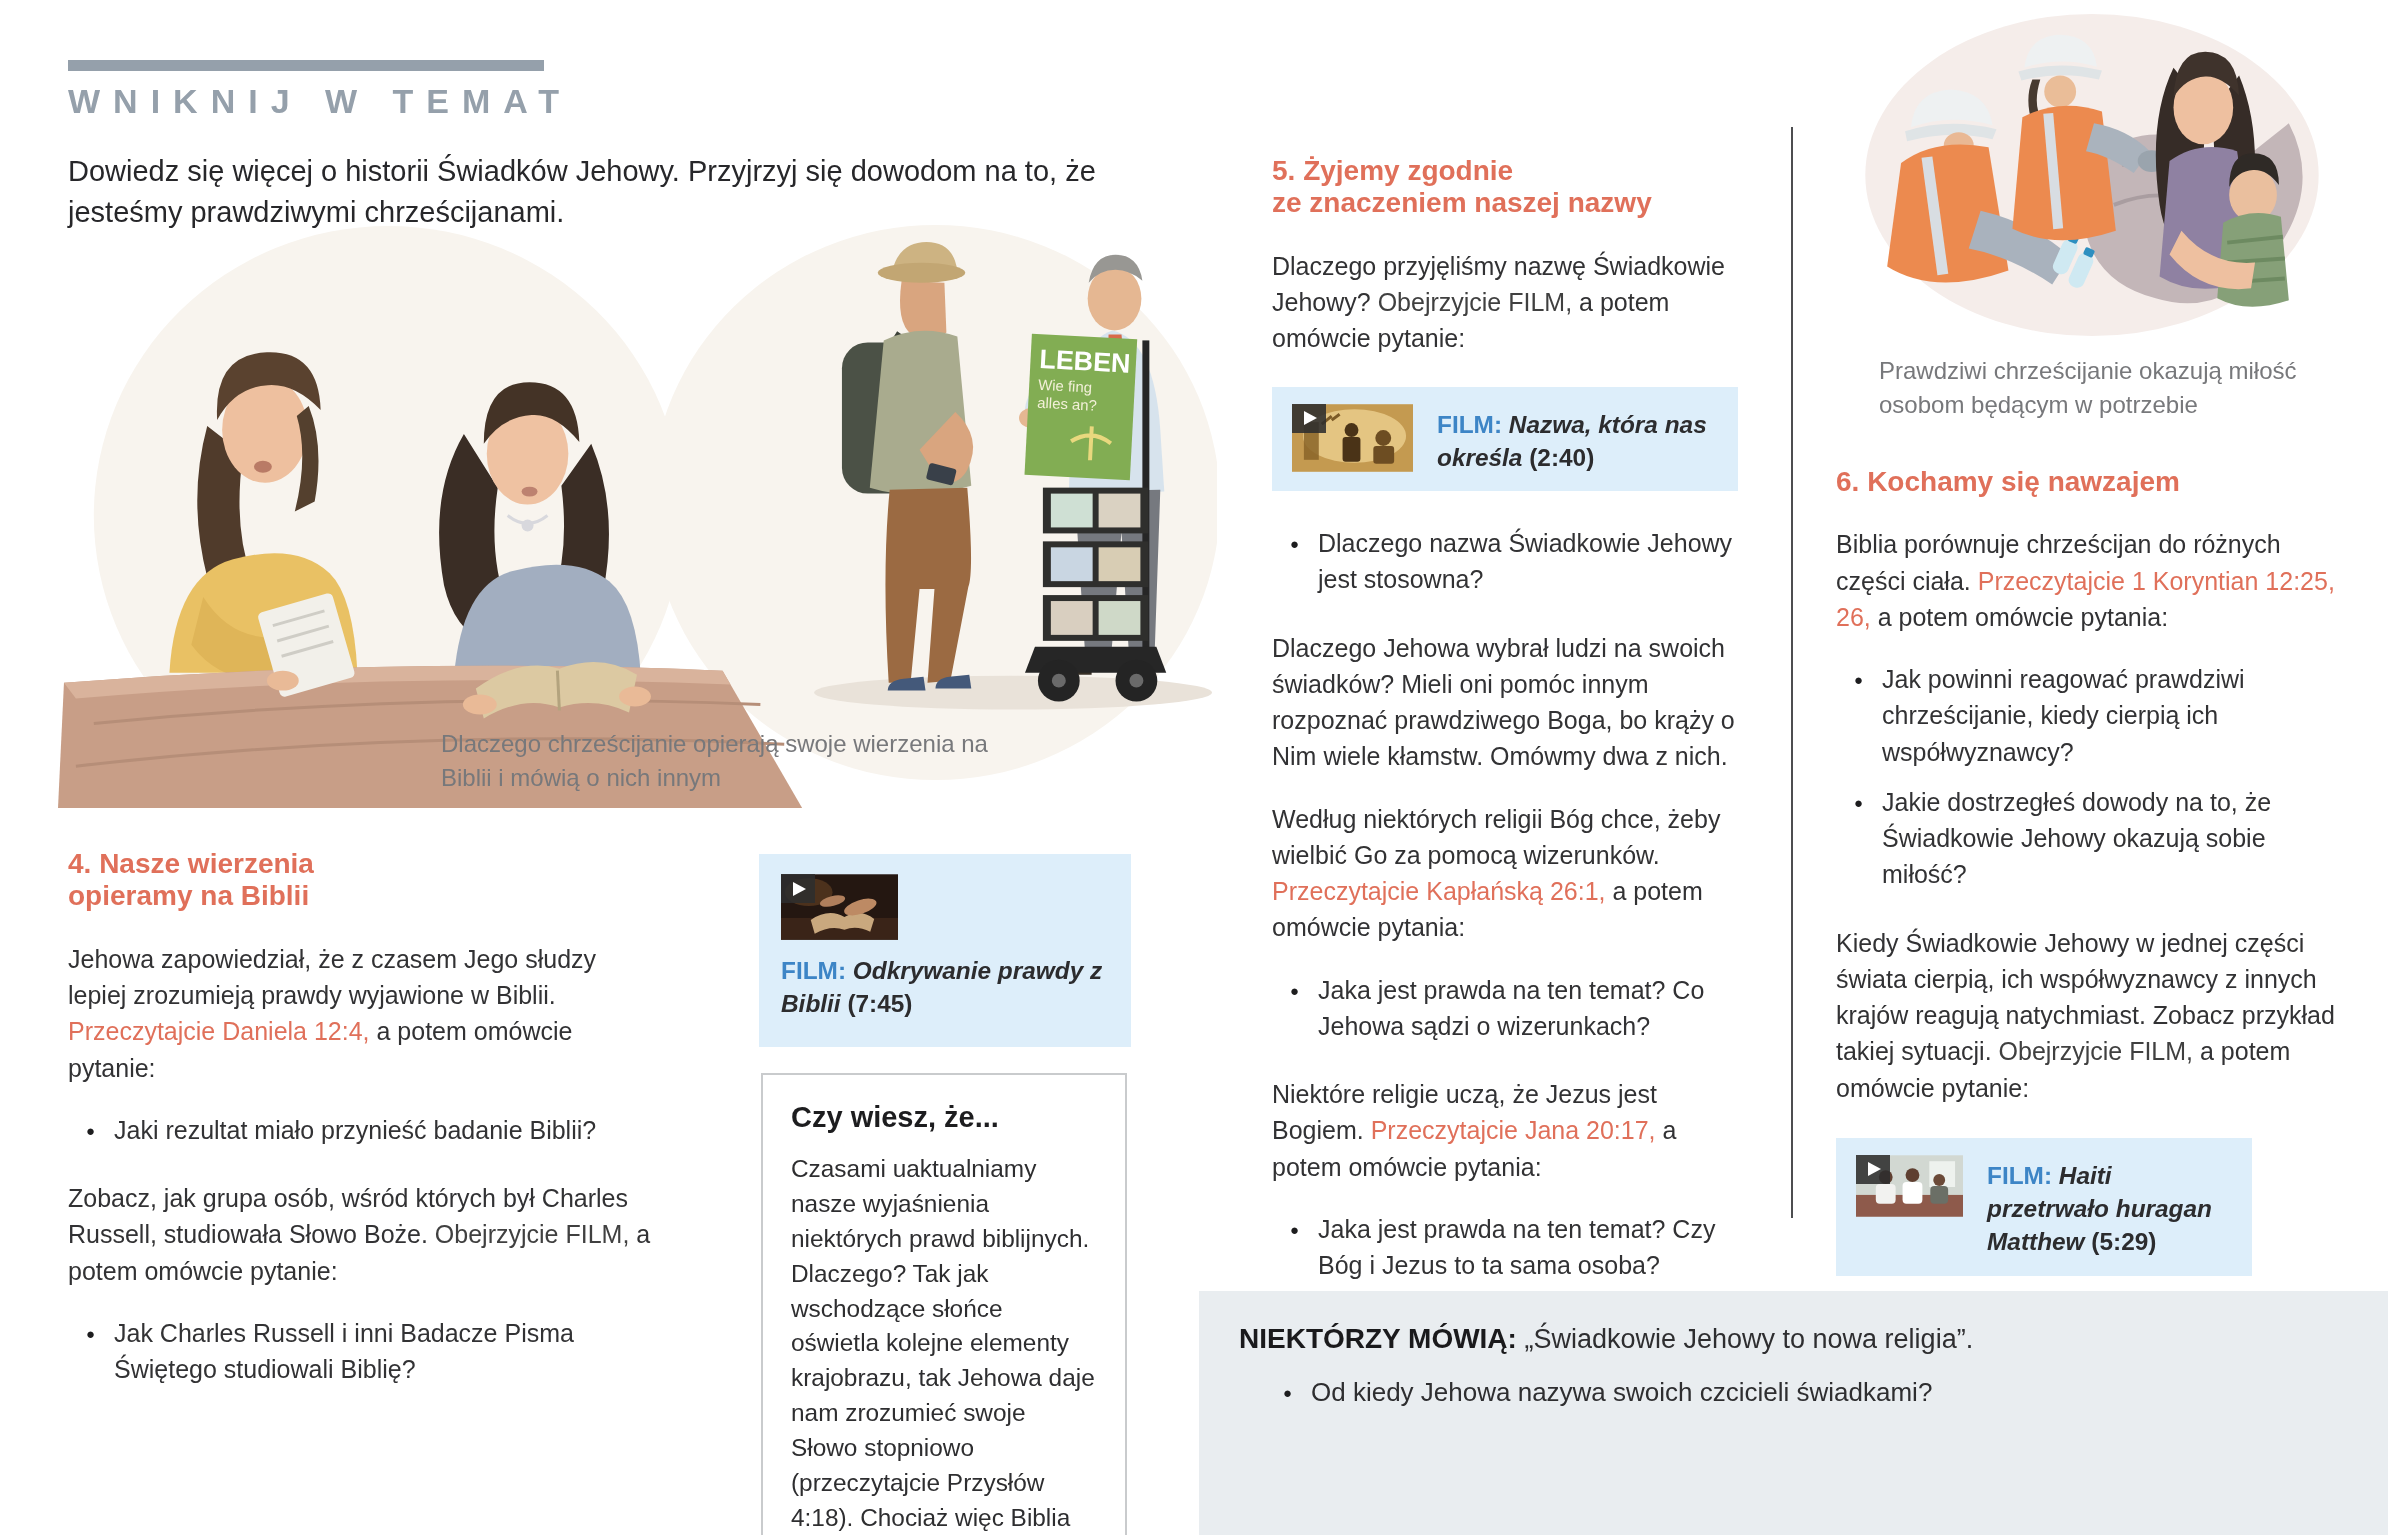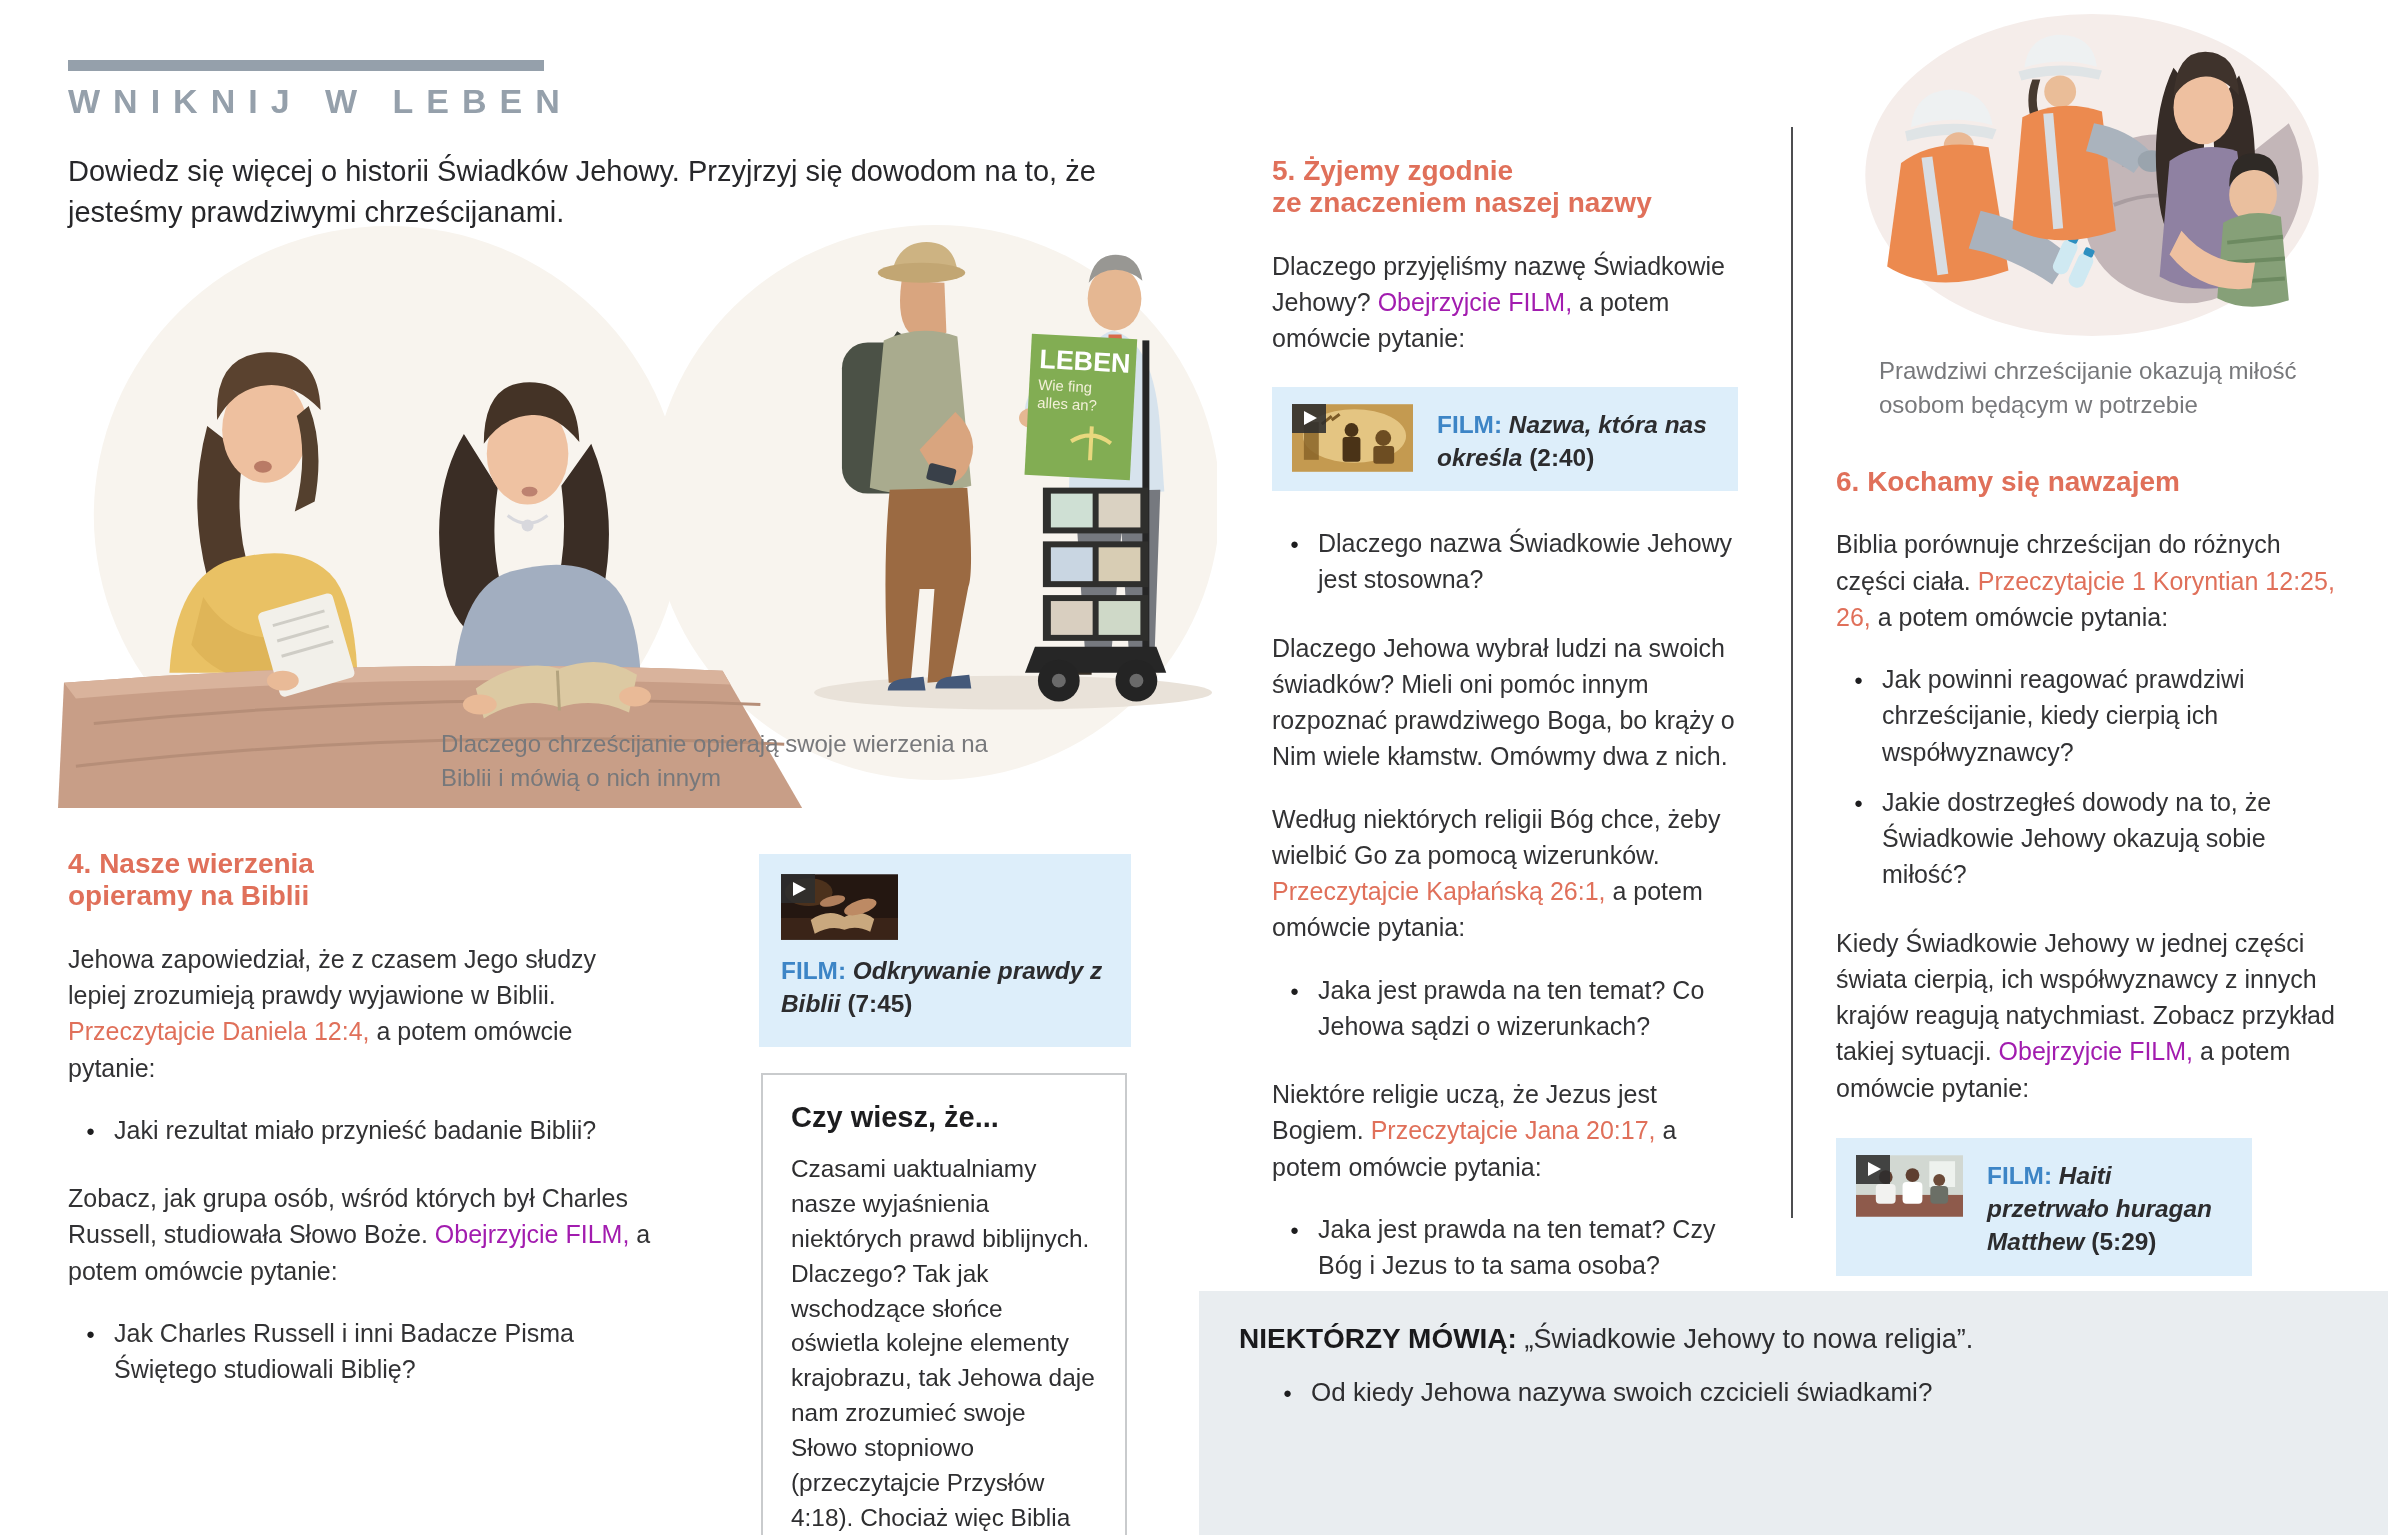--- a/index.html
+++ b/index.html
@@ -23,21 +23,21 @@
   .col{position:absolute;font-size:25px;line-height:1.45;}
   .leftcol{left:68px;top:848px;width:585px;}
   .midcol{left:1272px;top:155px;width:474px;}
   .rightcol{left:1836px;top:466px;width:505px;}
   .col h2{font-size:28px;line-height:1.16;color:#e0705a;margin:0 0 28px;font-weight:bold;white-space:pre-line;}
   .col p{margin:0 0 26px;}
   .col ul,.somesay ul{list-style:none;margin:0 0 32px;padding:0 0 0 46px;}
   .col li,.somesay li{position:relative;margin:0 0 14px;}
   .col li::before,.somesay li::before{content:"●";position:absolute;left:-28px;top:8px;font-size:15px;color:#1d1d1f;}
   .seg-scripture{color:#e0705a;}
-  .seg-film{color:#a21caf;}
+  .seg-film{color:#404040;}
   
   .filmbox{background:#ddeefa;}
   .filmbox4{position:absolute;left:759px;top:854px;width:372px;height:193px;box-sizing:border-box;padding:20px 22px;}
   .filmbox-flow{display:flex;gap:24px;align-items:flex-start;box-sizing:border-box;padding:17px 20px;margin:0 0 34px;}
   .filmbox5{width:466px;}
   .filmbox6{width:416px;}
   .thumbwrap{position:relative;flex:none;line-height:0;}
   .play{position:absolute;left:0;top:0;width:34px;height:29px;background:rgba(45,45,45,.88);
         display:flex;align-items:center;justify-content:center;}
   .play::after{content:"";width:0;height:0;border-left:13px solid #ffffff;
@@ -61,21 +61,21 @@
   .ss-label{font-weight:bold;font-size:28px;color:#1a1a1c;}
   .somesay ul{padding-left:72px;}
   .somesay li::before{top:7px;}
 </style>
 </head>
 <body>
 
 <div class="page">
 
   <div class="kicker-bar"></div>
-  <h1 class="kicker">WNIKNIJ W LEBEN</h1>
+  <h1 class="kicker">WNIKNIJ W TEMAT</h1>
   <p class="intro">Dowiedz się więcej o historii Świadków Jehowy. Przyjrzyj się dowodom na to, że jesteśmy prawdziwymi chrześcijanami.</p>
 
   <svg class="illus1" width="1159" height="587" viewBox="0 0 1165 590">
     <ellipse cx="332" cy="296" rx="296" ry="291" fill="#f8f4ee"></ellipse>
     <ellipse cx="882" cy="283" rx="286" ry="279" fill="#f8f4ee"></ellipse>
 
     <g>
       <path d="M150 206 q-20 74 0 152 q8 32 36 40 l8 -42 q-18 -50 -8 -122 z" fill="#503b2b"></path>
       <ellipse cx="208" cy="210" rx="43" ry="53" fill="#eec09f"></ellipse>
       <path d="M160 200 q-4 -66 50 -68 q52 -2 54 58 q-26 -27 -53 -25 q-33 2 -51 35z" fill="#5a422f"></path>

